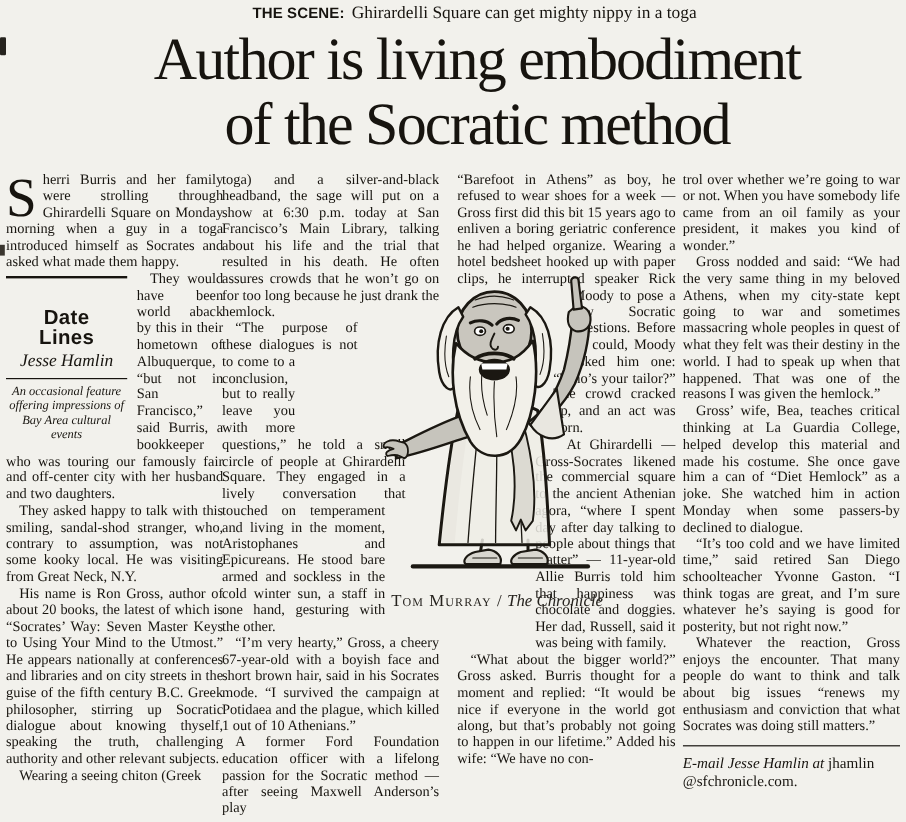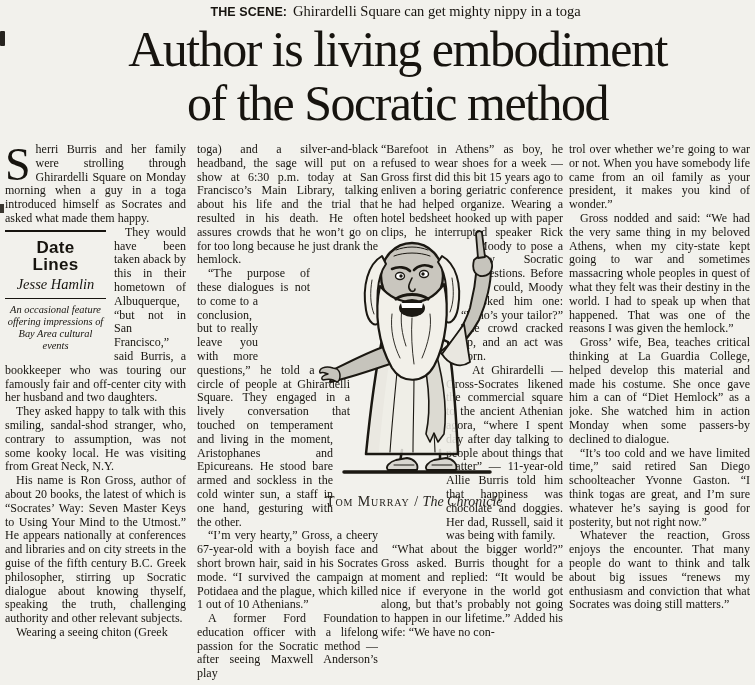--- a/index.html
+++ b/index.html
@@ -15,27 +15,27 @@
   
   .kicker{position:absolute;top:3px;left:18px;width:100%;text-align:center;font-size:14.5px;line-height:17px;}
   .kicker-label{font-family:"Liberation Sans",sans-serif;font-weight:bold;font-size:12.5px;letter-spacing:0.1px;margin-right:6px;}
   
   .headline{position:absolute;top:22px;left:0;width:100%;margin:0;text-align:center;
     font-weight:normal;font-size:50px;line-height:54px;letter-spacing:-1.5px;}
   .hl-line{display:block;margin-left:40px;}
   
   .col{position:absolute;top:143px;width:181px;height:542px;overflow:hidden;
     text-align:justify;font-size:12px;line-height:13.8px;}
-  .col1{left:5px;}  .col2{left:197px;}  .col3{left:381px;width:182px;}  .col4{left:569px;width:181px;}
+  .col1{left:5px;}  .col2{left:185px;}  .col3{left:381px;width:182px;}  .col4{left:569px;width:181px;}
   .para{margin:0;padding:0;}
   .para.ind{text-indent:11px;}
   .dropcap{float:left;font-size:46px;line-height:38px;padding:3px 5px 0 0;}
   
   .datelines{float:left;width:101px;margin:4px 8px 3px 0;text-align:center;
-    border-top:2px solid #17140f;padding-top:7px;}
+    border-top:2px solid #17140f;padding-top:24px;}
   .dl-title{font-family:"Liberation Sans",sans-serif;font-weight:bold;font-size:17px;line-height:17.5px;letter-spacing:0.3px;}
   .dl-byline{font-style:italic;font-size:14.5px;margin-top:4px;padding-bottom:6px;border-bottom:1.5px solid #17140f;}
   .dl-note{font-style:italic;font-size:10.4px;line-height:12px;margin-top:5px;text-align:center;}
   
   .shim{display:block;}
   .fr{float:right;clear:right;}
   .fl{float:left;clear:left;}
   
   .illo{position:absolute;left:316px;top:222px;width:208px;height:292px;margin:0;pointer-events:none;}
   .credit{position:absolute;left:10px;top:272px;font-size:14px;white-space:nowrap;color:#26231e;}
@@ -67,21 +67,21 @@
   <div class="col col1">
     <p class="para"><span class="dropcap">S</span><span>herri Burris and her family were strolling through Ghirardelli Square on Monday morning when a guy in a toga introduced himself as Socrates and asked what made them happy.</span></p>
     <aside class="datelines">
       <div class="dl-title">
         <span style="display:block">Date</span>
         <span style="display:block">Lines</span>
       </div>
       <div class="dl-byline">Jesse Hamlin</div>
       <div class="dl-note">An occasional feature offering impressions of Bay Area cultural events</div>
     </aside>
-    <p class="para ind">They would have been taken aback by this in their hometown of Albuquerque, “but not in San Francisco,” said Burris, a bookkeeper who was touring our famously fair and off-center city with her husband and two daughters.</p>
+    <p class="para ind">They would have been world aback by this in their hometown of Albuquerque, “but not in San Francisco,” said Burris, a bookkeeper who was touring our famously fair and off-center city with her husband and two daughters.</p>
     <p class="para ind">They asked happy to talk with this smiling, sandal-shod stranger, who, contrary to assumption, was not some kooky local. He was visiting from Great Neck, N.Y.</p>
     <p class="para ind">His name is Ron Gross, author of about 20 books, the latest of which is “Socrates’ Way: Seven Master Keys to Using Your Mind to the Utmost.” He appears nationally at conferences and libraries and on city streets in the guise of the fifth century B.C. Greek philosopher, stirring up Socratic dialogue about knowing thyself, speaking the truth, challenging authority and other relevant subjects.</p>
     <p class="para ind">Wearing a seeing chiton (Greek</p>
   </div>
 
   <div class="col col2">
     <p class="para">toga) and a silver-and-black headband, the sage will put on a show at 6:30 p.m. today at San Francisco’s Main Library, talking about his life and the trial that resulted in his death. He often assures crowds that he won’t go on for too long because he just drank the hemlock.</p>
     <p class="para ind"><span class="shim fr" style="width:68px;height:40px"></span><span class="shim fr" style="width:120px;height:56px"></span><span class="shim fr" style="width:28px;height:56px"></span><span class="shim fr" style="width:45px;height:97px"></span><span>“The purpose of these dialogues is not to come to a conclusion, but to really leave you with more questions,” he told a small circle of people at Ghirardelli Square. They engaged in a lively conversation that touched on temperament and living in the moment, Aristophanes and Epicureans. He stood bare armed and sockless in the cold winter sun, a staff in one hand, gesturing with the other.</span></p>
     <p class="para ind">“I’m very hearty,” Gross, a cheery 67-year-old with a boyish face and short brown hair, said in his Socrates mode. “I survived the campaign at Potidaea and the plague, which killed 1 out of 10 Athenians.”</p>
     <p class="para ind">A former Ford Foundation education officer with a lifelong passion for the Socratic method — after seeing Maxwell Anderson’s play</p>
@@ -94,20 +94,24 @@
     <p class="para ind">At Ghirardelli — Gross-Socrates likened the commercial square to the ancient Athenian agora, “where I spent day after day talking to people about things that matter” — 11-year-old Allie Burris told him that happiness was chocolate and doggies. Her dad, Russell, said it was being with family.</p>
     <p class="para ind">“What about the bigger world?” Gross asked. Burris thought for a moment and replied: “It would be nice if everyone in the world got along, but that’s probably not going to happen in our lifetime.” Added his wife: “We have no con-</p>
   </div>
 
   <div class="col col4">
     <p class="para">trol over whether we’re going to war or not. When you have somebody life came from an oil family as your president, it makes you kind of wonder.”</p>
     <p class="para ind">Gross nodded and said: “We had the very same thing in my beloved Athens, when my city-state kept going to war and sometimes massacring whole peoples in quest of what they felt was their destiny in the world. I had to speak up when that happened. That was one of the reasons I was given the hemlock.”</p>
     <p class="para ind">Gross’ wife, Bea, teaches critical thinking at La Guardia College, helped develop this material and made his costume. She once gave him a can of “Diet Hemlock” as a joke. She watched him in action Monday when some passers-by declined to dialogue.</p>
     <p class="para ind">“It’s too cold and we have limited time,” said retired San Diego schoolteacher Yvonne Gaston. “I think togas are great, and I’m sure whatever he’s saying is good for posterity, but not right now.”</p>
     <p class="para ind">Whatever the reaction, Gross enjoys the encounter. That many people do want to think and talk about big issues “renews my enthusiasm and conviction that what Socrates was doing still matters.”</p>
+    <div class="email-note">
+      <span class="em-it">E-mail Jesse Hamlin at</span>
+      <span class="em-addr">jhamlin @sfchronicle.com.</span>
+    </div>
   </div>
 
   <figure class="illo">
     <svg width="208" height="266" viewBox="0 0 208 266">
       <g stroke="#1b1812" stroke-linecap="round" stroke-linejoin="round" fill="none">
 
         <path d="M28 250 L174 250" stroke-width="3.5"></path>
 
         <path d="M86 228 L84 240 M124 228 L124 240" stroke-width="2.5"></path>
 

